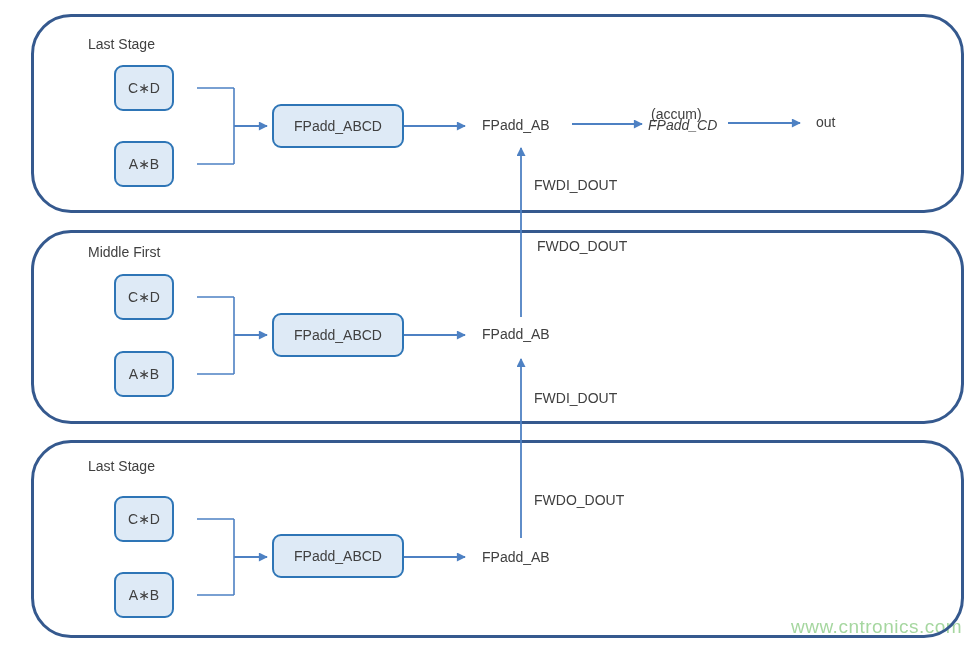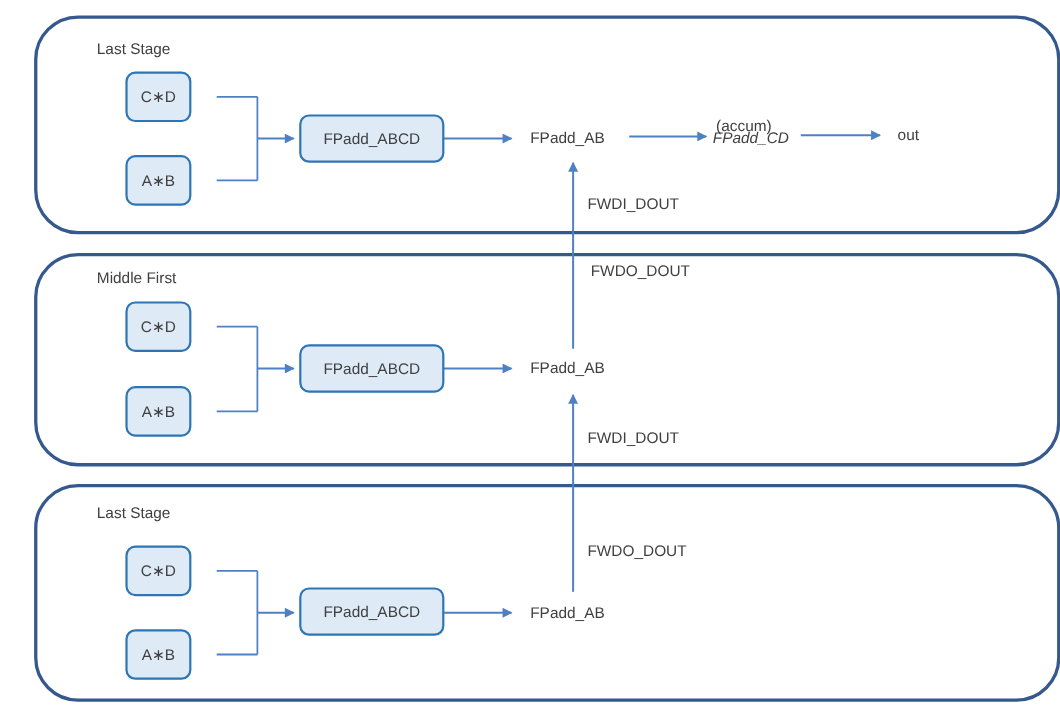--- a/index.html
+++ b/index.html
@@ -131,14 +131,15 @@
   <div class="box add-box" style="left:256px; top:313px;">FPadd_ABCD</div>
   <div class="lbl" style="left:466px; top:326px;">FPadd_AB</div>
   <div class="lbl" style="left:518px; top:390px;">FWDI_DOUT</div>
 
   <div class="lbl" style="left:518px; top:492px;">FWDO_DOUT</div>
   <div class="box mul-box" style="left:98px; top:496px;">C∗D</div>
   <div class="box mul-box" style="left:98px; top:572px;">A∗B</div>
   <div class="box add-box" style="left:256px; top:534px;">FPadd_ABCD</div>
   <div class="lbl" style="left:466px; top:549px;">FPadd_AB</div>
 
+  <div class="watermark">www.cntronics.com</div>
 
 </div>
 
 </body></html>

